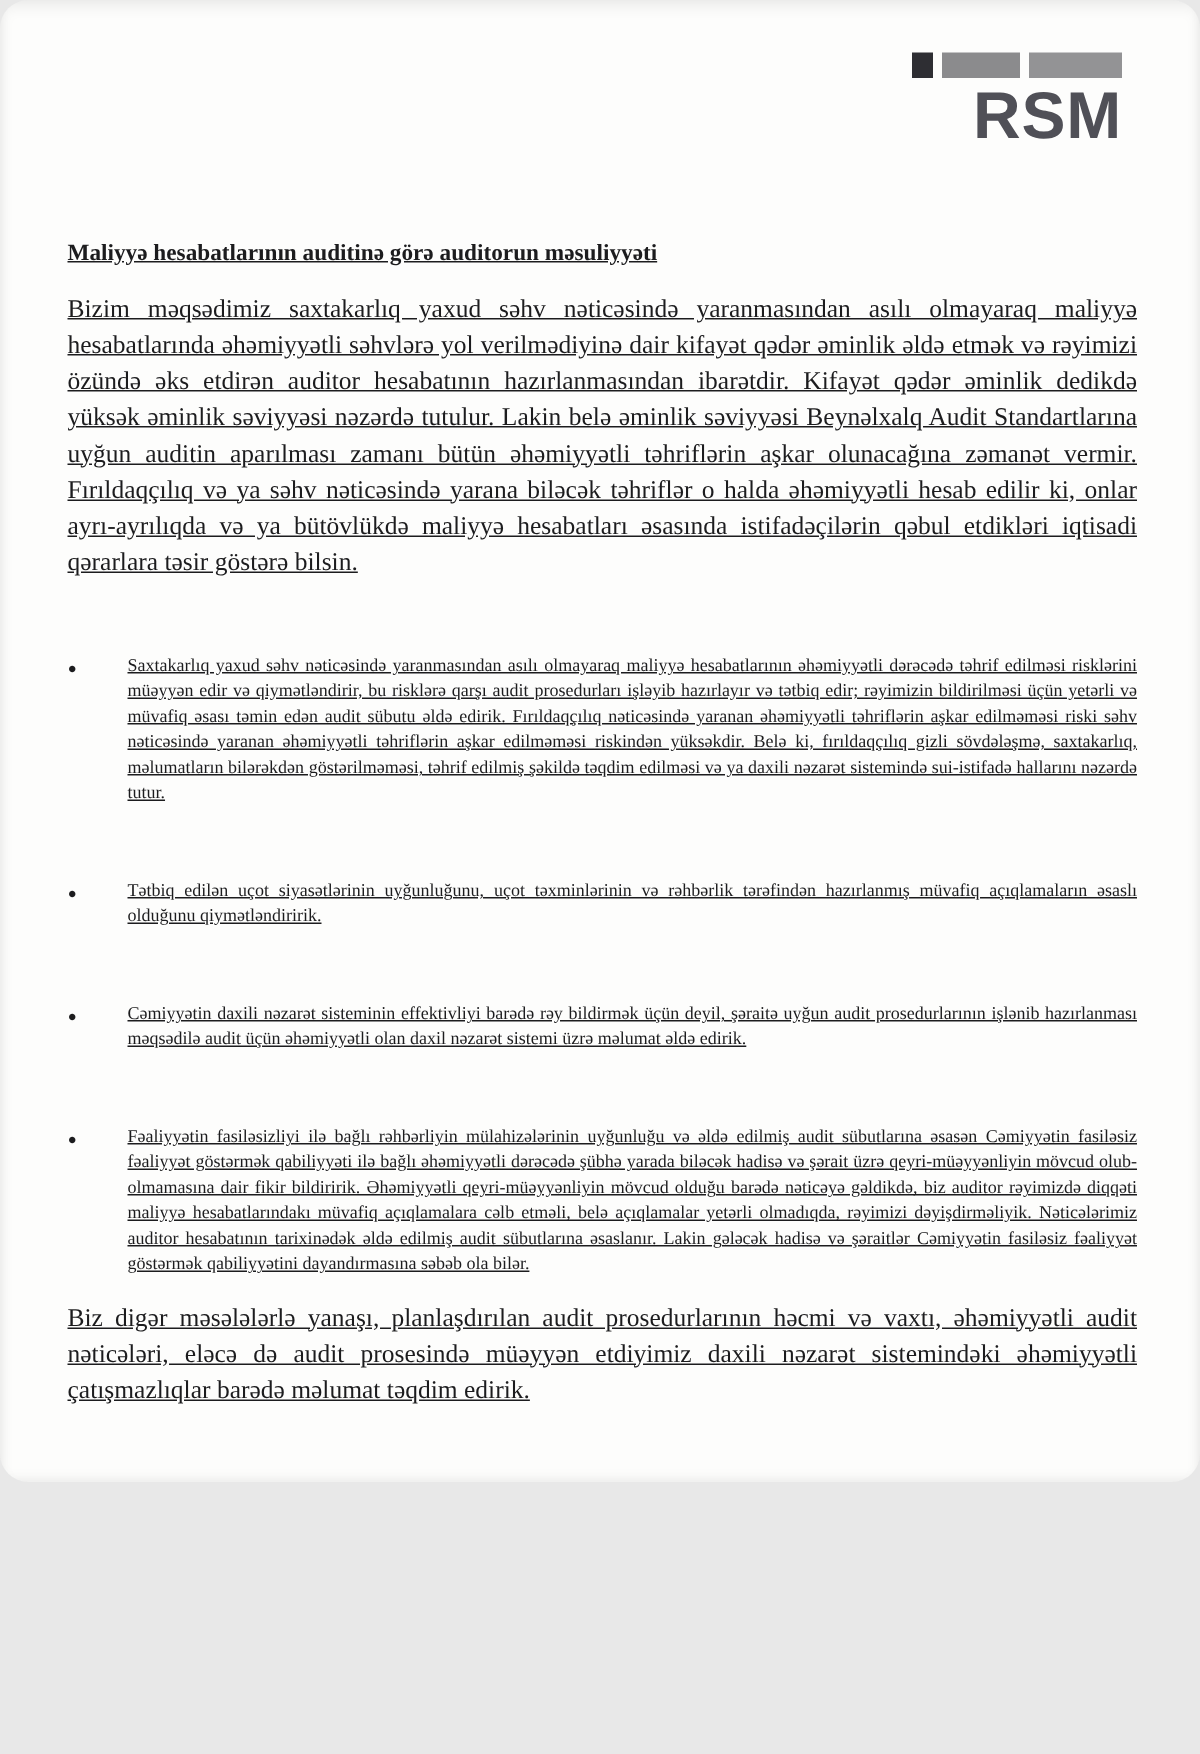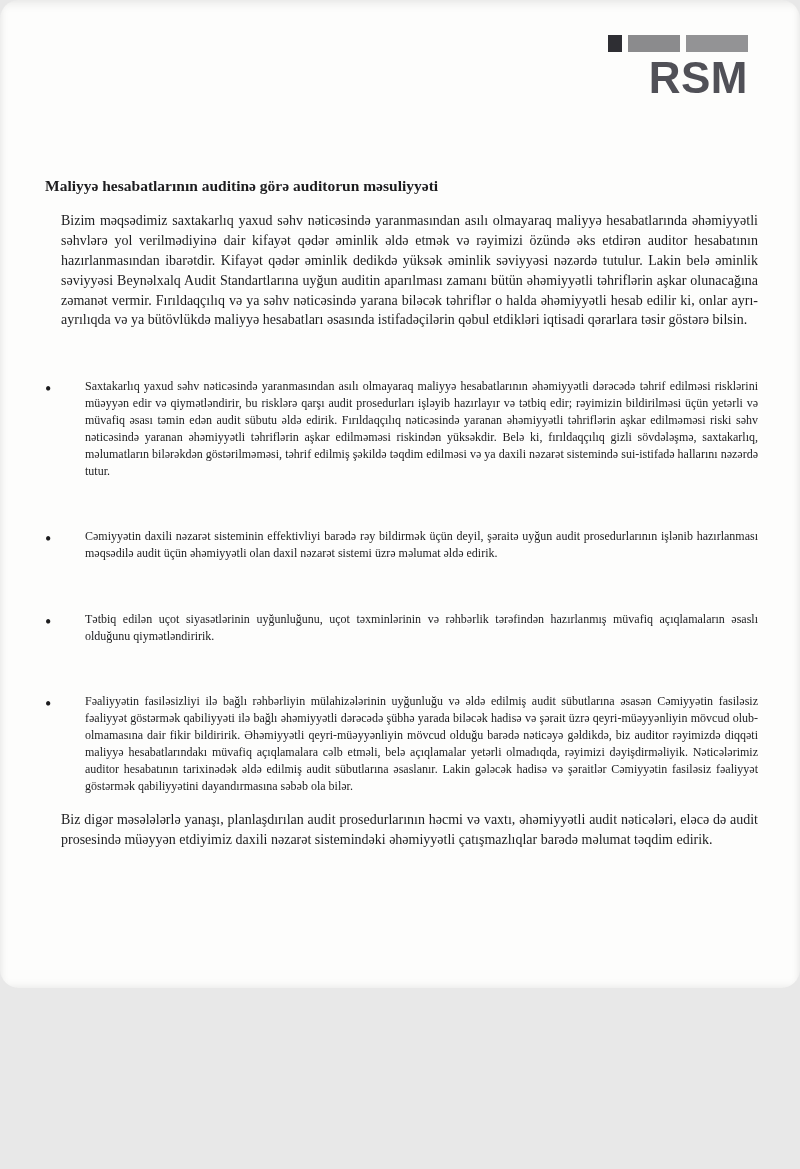--- a/index.html
+++ b/index.html
@@ -51,34 +51,35 @@
     font-weight: 700;
     font-size: 44px;
     line-height: 1;
     color: #505057;
     letter-spacing: 0.5px;
   }
 
   
   .content {
     position: absolute;
-    top: 177px;
+    top: 160px;
     left: 45px;
     right: 42px;
+    text-decoration: underline;
   }
   .doc-title {
     font-weight: 700;
     font-size: 15.5px;
     margin: 0 0 16px 0;
   }
   .para {
-    font-size: 14px;
+    font-size: 17px;
     line-height: 1.42;
     text-align: justify;
-    margin: 0 0 14px 16px;
+    margin: 0 0 14px 0;
   }
   ul.bullets {
     list-style: none;
     margin: 4px 0 10px 0;
     padding: 0;
   }
   ul.bullets li {
     position: relative;
     padding-left: 40px;
     font-size: 12px;
@@ -136,22 +137,22 @@
   </div>
 
   <div class="content">
     <h1 class="doc-title">Maliyyə hesabatlarının auditinə görə auditorun məsuliyyəti</h1>
 
     <p class="para">Bizim məqsədimiz saxtakarlıq yaxud səhv nəticəsində yaranmasından asılı olmayaraq maliyyə hesabatlarında əhəmiyyətli səhvlərə yol verilmədiyinə dair kifayət qədər əminlik əldə etmək və rəyimizi özündə əks etdirən auditor hesabatının hazırlanmasından ibarətdir. Kifayət qədər əminlik dedikdə yüksək əminlik səviyyəsi nəzərdə tutulur. Lakin belə əminlik səviyyəsi Beynəlxalq Audit Standartlarına uyğun auditin aparılması zamanı bütün əhəmiyyətli təhriflərin aşkar olunacağına zəmanət vermir. Fırıldaqçılıq və ya səhv nəticəsində yarana biləcək təhriflər o halda əhəmiyyətli hesab edilir ki, onlar ayrı-ayrılıqda və ya bütövlükdə maliyyə hesabatları əsasında istifadəçilərin qəbul etdikləri iqtisadi qərarlara təsir göstərə bilsin.</p>
 
 
     <ul class="bullets">
       <li>Saxtakarlıq yaxud səhv nəticəsində yaranmasından asılı olmayaraq maliyyə hesabatlarının əhəmiyyətli dərəcədə təhrif edilməsi risklərini müəyyən edir və qiymətləndirir, bu risklərə qarşı audit prosedurları işləyib hazırlayır və tətbiq edir; rəyimizin bildirilməsi üçün yetərli və müvafiq əsası təmin edən audit sübutu əldə edirik. Fırıldaqçılıq nəticəsində yaranan əhəmiyyətli təhriflərin aşkar edilməməsi riski səhv nəticəsində yaranan əhəmiyyətli təhriflərin aşkar edilməməsi riskindən yüksəkdir. Belə ki, fırıldaqçılıq gizli sövdələşmə, saxtakarlıq, məlumatların bilərəkdən göstərilməməsi, təhrif edilmiş şəkildə təqdim edilməsi və ya daxili nəzarət sistemində sui-istifadə hallarını nəzərdə tutur.</li>
+      <li>Tətbiq edilən uçot siyasətlərinin uyğunluğunu, uçot təxminlərinin və rəhbərlik tərəfindən hazırlanmış müvafiq açıqlamaların əsaslı olduğunu qiymətləndiririk.</li>
       <li>Cəmiyyətin daxili nəzarət sisteminin effektivliyi barədə rəy bildirmək üçün deyil, şəraitə uyğun audit prosedurlarının işlənib hazırlanması məqsədilə audit üçün əhəmiyyətli olan daxil nəzarət sistemi üzrə məlumat əldə edirik.</li>
-      <li>Tətbiq edilən uçot siyasətlərinin uyğunluğunu, uçot təxminlərinin və rəhbərlik tərəfindən hazırlanmış müvafiq açıqlamaların əsaslı olduğunu qiymətləndiririk.</li>
       <li>Fəaliyyətin fasiləsizliyi ilə bağlı rəhbərliyin mülahizələrinin uyğunluğu və əldə edilmiş audit sübutlarına əsasən Cəmiyyətin fasiləsiz fəaliyyət göstərmək qabiliyyəti ilə bağlı əhəmiyyətli dərəcədə şübhə yarada biləcək hadisə və şərait üzrə qeyri-müəyyənliyin mövcud olub-olmamasına dair fikir bildiririk. Əhəmiyyətli qeyri-müəyyənliyin mövcud olduğu barədə nəticəyə gəldikdə, biz auditor rəyimizdə diqqəti maliyyə hesabatlarındakı müvafiq açıqlamalara cəlb etməli, belə açıqlamalar yetərli olmadıqda, rəyimizi dəyişdirməliyik. Nəticələrimiz auditor hesabatının tarixinədək əldə edilmiş audit sübutlarına əsaslanır. Lakin gələcək hadisə və şəraitlər Cəmiyyətin fasiləsiz fəaliyyət göstərmək qabiliyyətini dayandırmasına səbəb ola bilər.</li>
     </ul>
 
     <p class="para closing">Biz digər məsələlərlə yanaşı, planlaşdırılan audit prosedurlarının həcmi və vaxtı, əhəmiyyətli audit nəticələri, eləcə də audit prosesində müəyyən etdiyimiz daxili nəzarət sistemindəki əhəmiyyətli çatışmazlıqlar barədə məlumat təqdim edirik.</p>
   </div>
 
   <div class="footer">
     <div>30 may 2023-cü il</div>
     <div>Belə, Azərbaycan Respublikası</div>
   </div>

